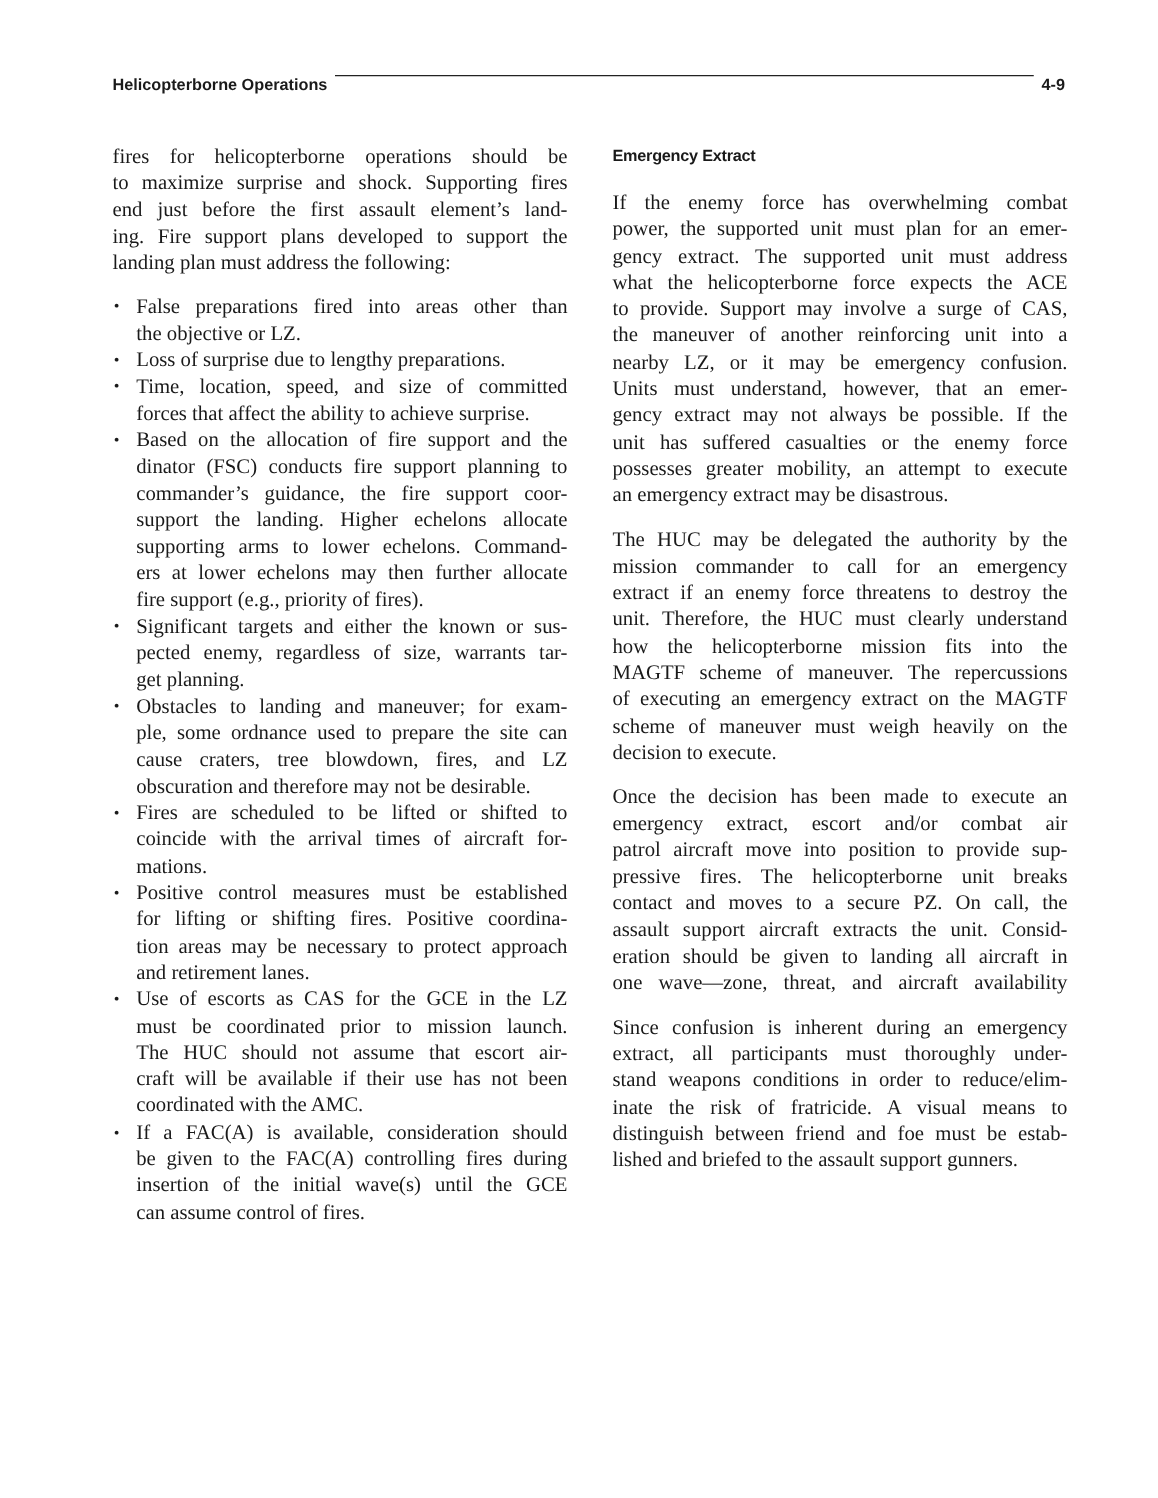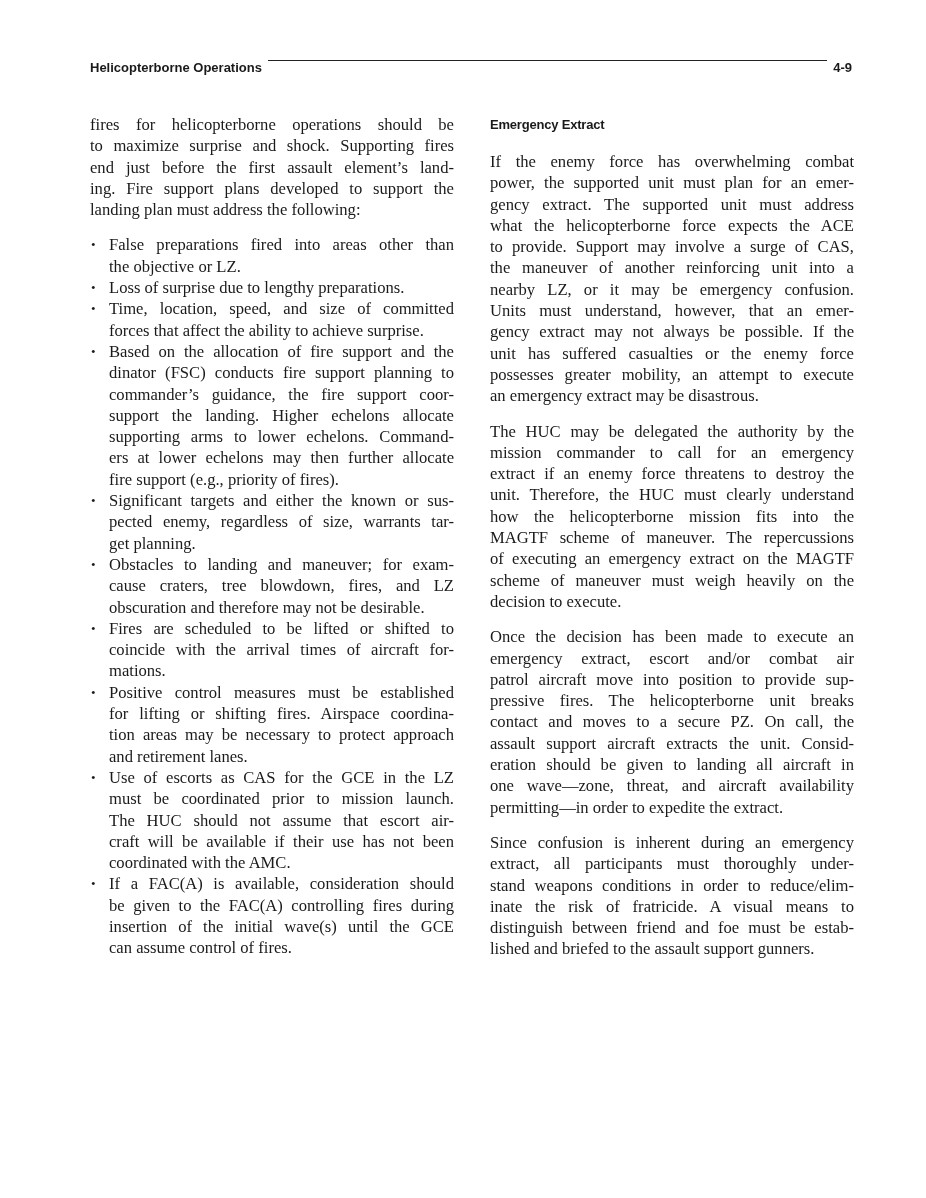--- a/index.html
+++ b/index.html
@@ -68,33 +68,34 @@
       </div>
       <div class="bullet">
         <span class="dot">•</span>
         <span class="line j">Significant targets and either the known or sus-</span>
         <span class="line j">pected enemy, regardless of size, warrants tar-</span>
         <span class="line">get planning.</span>
       </div>
       <div class="bullet">
         <span class="dot">•</span>
         <span class="line j">Obstacles to landing and maneuver; for exam-</span>
+        <span class="line j">ple, some ordnance used to prepare the site can</span>
         <span class="line j">cause craters, tree blowdown, fires, and LZ</span>
         <span class="line">obscuration and therefore may not be desirable.</span>
       </div>
       <div class="bullet">
         <span class="dot">•</span>
         <span class="line j">Fires are scheduled to be lifted or shifted to</span>
         <span class="line j">coincide with the arrival times of aircraft for-</span>
         <span class="line">mations.</span>
       </div>
       <div class="bullet">
         <span class="dot">•</span>
         <span class="line j">Positive control measures must be established</span>
-        <span class="line j">for lifting or shifting fires. Airspace coordina-</span>
+        <span class="line j">for lifting or shifting fires. Positive coordina-</span>
         <span class="line j">tion areas may be necessary to protect approach</span>
         <span class="line">and retirement lanes.</span>
       </div>
       <div class="bullet">
         <span class="dot">•</span>
         <span class="line j">Use of escorts as CAS for the GCE in the LZ</span>
         <span class="line j">must be coordinated prior to mission launch.</span>
         <span class="line j">The HUC should not assume that escort air-</span>
         <span class="line j">craft will be available if their use has not been</span>
         <span class="line">coordinated with the AMC.</span>
@@ -139,21 +140,20 @@
       </div>
       <div class="para">
         <span class="line j">Once the decision has been made to execute an</span>
         <span class="line j">emergency extract, escort and/or combat air</span>
         <span class="line j">patrol aircraft move into position to provide sup-</span>
         <span class="line j">pressive fires. The helicopterborne unit breaks</span>
         <span class="line j">contact and moves to a secure PZ. On call, the</span>
         <span class="line j">assault support aircraft extracts the unit. Consid-</span>
         <span class="line j">eration should be given to landing all aircraft in</span>
         <span class="line j">one wave—zone, threat, and aircraft availability</span>
-        <span class="line">permitting—in order to expedite the extract.</span>
       </div>
       <div class="para">
         <span class="line j">Since confusion is inherent during an emergency</span>
         <span class="line j">extract, all participants must thoroughly under-</span>
         <span class="line j">stand weapons conditions in order to reduce/elim-</span>
         <span class="line j">inate the risk of fratricide. A visual means to</span>
         <span class="line j">distinguish between friend and foe must be estab-</span>
         <span class="line">lished and briefed to the assault support gunners.</span>
       </div>
     </div>

